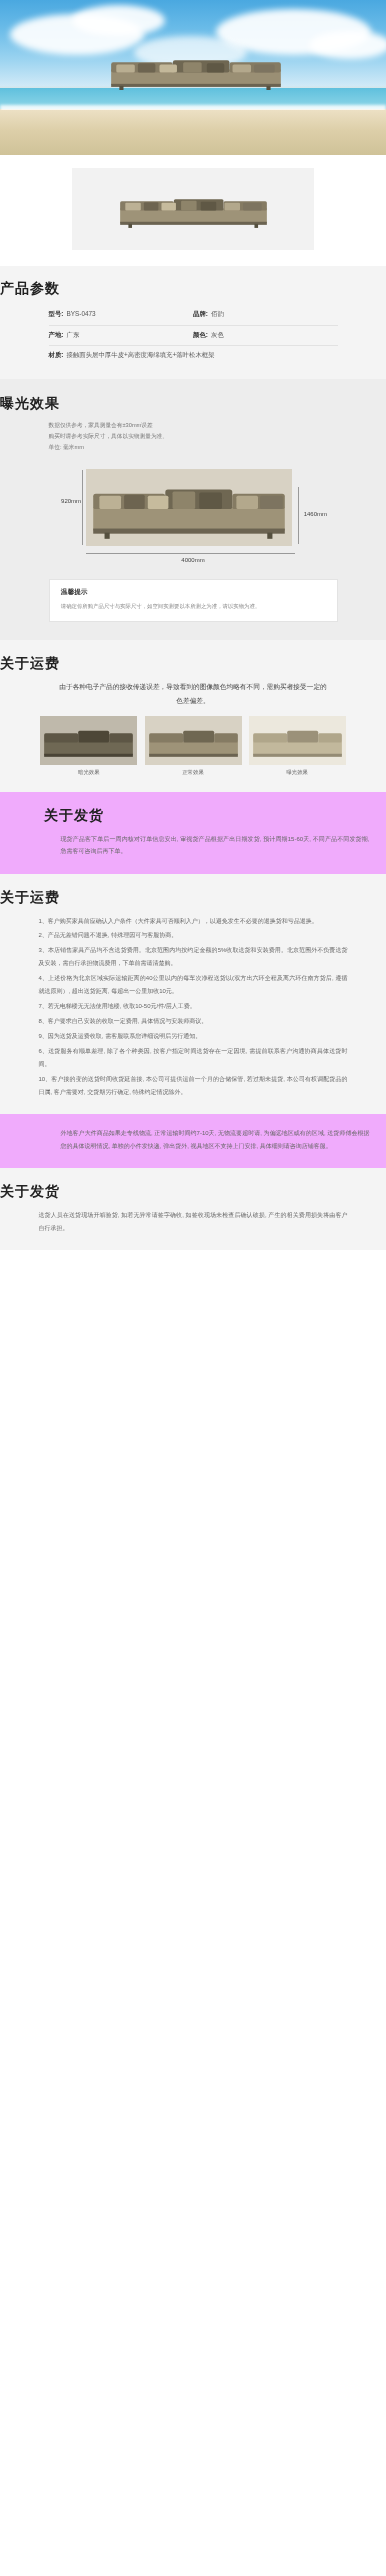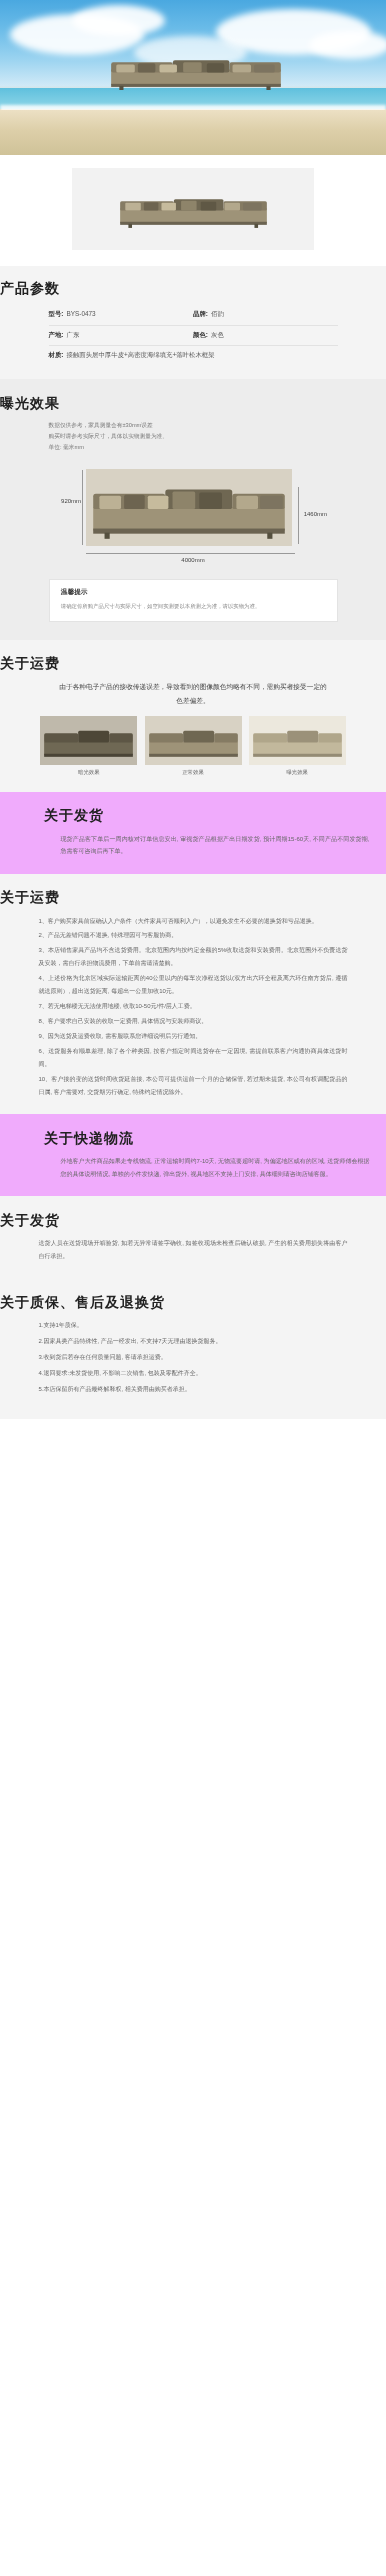--- a/index.html
+++ b/index.html
@@ -328,38 +328,27 @@
       <div class="tpara">4、上述价格为北京区域实际运输距离的40公里以内的每车次净程送货以(双方出六环全程及离六环住南方货后, 遵循就送原则）, 超出送货距离, 每超出一公里加收10元。</div>
       <div class="tpara">7、若无电梯楼无无法使用地楼, 收取10-50元/件/层人工费。</div>
       <div class="tpara">8、客户要求自己安装的收取一定费用, 具体情况与安装师商议。</div>
       <div class="tpara">9、因为送货及运费收取, 需客服联系您详细说明后另行通知。</div>
       <div class="tpara">6、送货服务有顺单差理, 除了各个种类因, 按客户指定时间送货存在一定因境, 需提前联系客户沟通协商具体送货时间。</div>
       <div class="tpara">10、客户接的变的送货时间收货延首接, 本公司可提供运前一个月的合储保管, 若过期未提货, 本公司有权调配货品的日属, 客户需要对, 交货期另行确定, 特殊约定情况除外。</div>
     </div>
   </div>
 
   <div class="textsec white">
-    <div class="sec-title">关于快递物流</div>
     <div class="tbody">
       <div class="tpara">外地客户大件商品如果走专线物流, 正常运输时间约7-10天, 无物流要超时请, 为偏远地区或有的区域, 送货师傅会根据您的具体说明情况, 单独的小件发快递, 弹出货外, 视具地区不支持上门安排, 具体细则请咨询店铺客服。</div>
     </div>
   </div>
 
   <div class="textsec gray">
     <div class="sec-title">关于发货</div>
     <div class="tbody">
       <div class="tpara">送货人员在送货现场开箱验货, 如若无异常请签字确收, 如签收现场未检查后确认破损, 产生的相关费用损失将由客户自行承担。</div>
     </div>
   </div>
 
-  <div class="warranty">
-    <div class="sec-title">关于质保、售后及退换货</div>
-    <div class="wlist">
-      <div class="tpara">1.支持1年质保。</div>
-      <div class="tpara">2.因家具类产品特殊性, 产品一经发出, 不支持7天无理由退换货服务。</div>
-      <div class="tpara">3.收到货后若存在任何质量问题, 客请承担运费。</div>
-      <div class="tpara">4.退回要求:未发货使用, 不影响二次销售, 包装及零配件齐全。</div>
-      <div class="tpara">5.本店保留所有产品最终解释权, 相关费用由购买者承担。</div>
-    </div>
-  </div>
 
 </div>
 
 
 </body></html>

